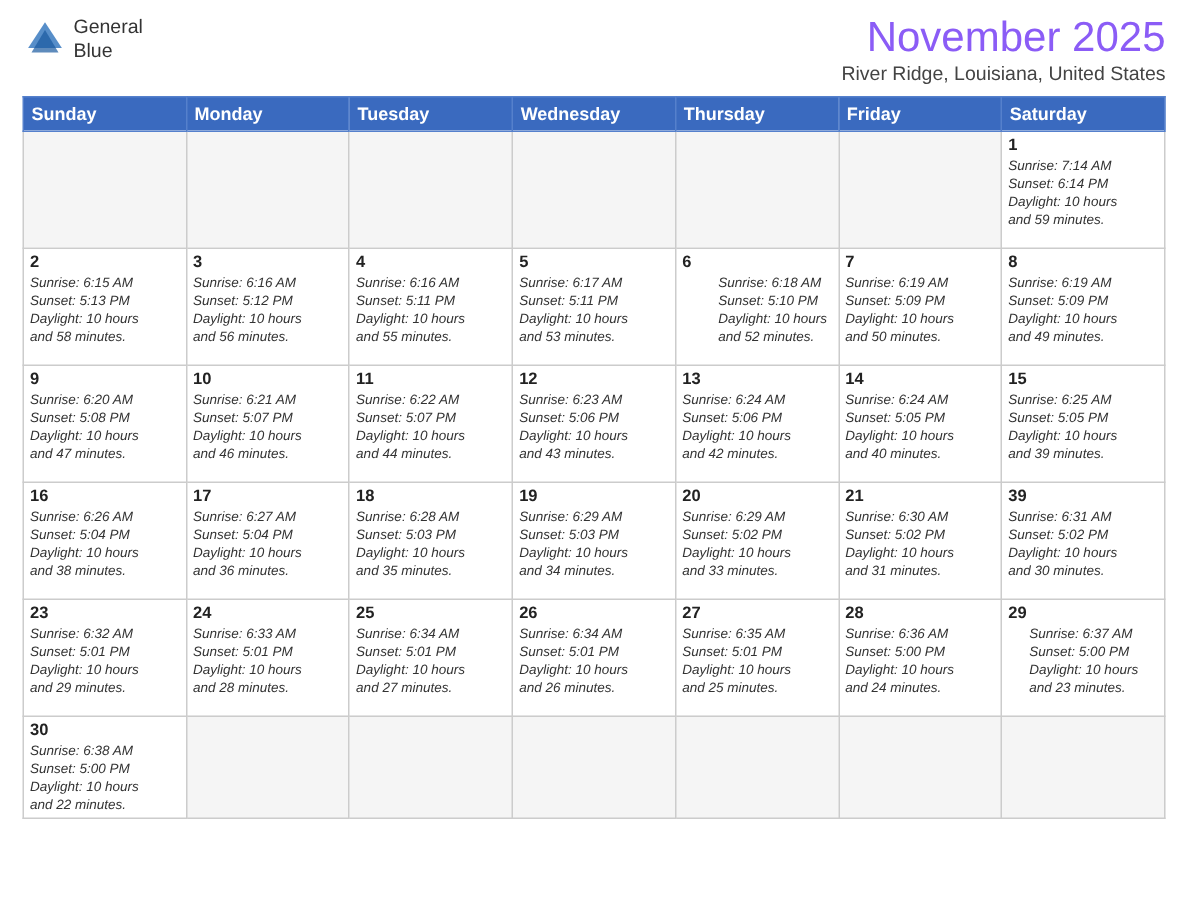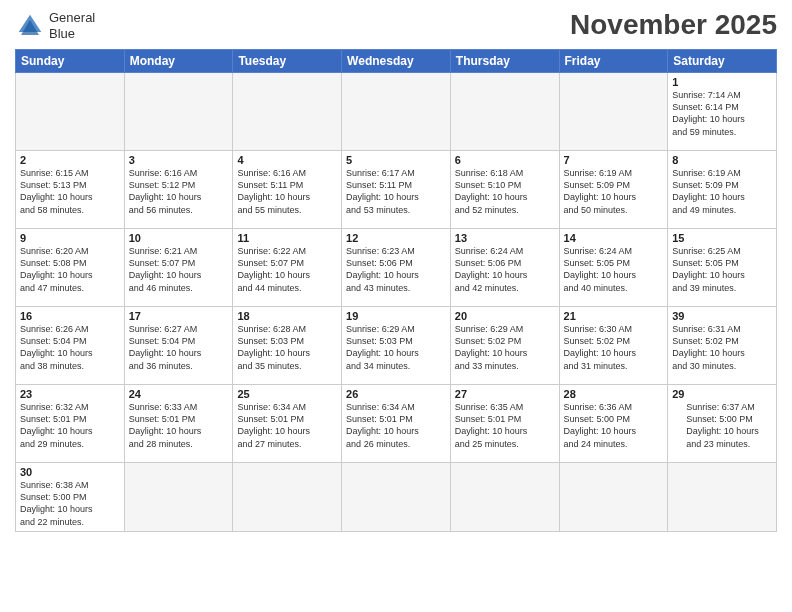--- a/index.html
+++ b/index.html
@@ -38,22 +38,22 @@
     }
     .logo-icon {
       width: 30px;
       height: 30px;
     }
     .title-block {
       text-align: right;
     }
     .month-title {
       font-size: 28px;
-      font-weight: bold;
-      color: #404040;
+      font-weight: normal;
+      color: #8b5cf6;
       line-height: 1.1;
     }
     .location {
       font-size: 13px;
       color: #444;
     }
     .calendar {
       width: 100%;
       border-collapse: collapse;
       border: 1px solid #ccc;
@@ -87,39 +87,41 @@
     .day-num {
       font-size: 11px;
       font-weight: bold;
       color: #222;
       margin-bottom: 1px;
     }
     .day-info {
       font-size: 9px;
       color: #333;
       line-height: 1.35;
+      font-style: italic;
     }
   </style>
 </head>
 <body>
 
 <div class="page">
   <div class="header">
     <div class="logo">
       <svg class="logo-icon" viewBox="0 0 40 40">
         <polygon points="20,5 35,28 5,28" fill="#3a7abf" opacity="0.85"></polygon>
         <polygon points="20,12 32,32 8,32" fill="#1a5aa0" opacity="0.7"></polygon>
       </svg>
       <div class="logo-text">
         <span>General</span>
         <span>Blue</span>
       </div>
     </div>
     <div class="title-block">
       <div class="month-title">November 2025</div>
+      <div class="location">River Ridge, Louisiana, United States</div>
     </div>
   </div>
 
   <table class="calendar">
     <thead>
       <tr>
       <th>Sunday</th>
           <th>Monday</th>
           <th>Tuesday</th>
           <th>Wednesday</th>
@@ -168,21 +170,21 @@
           </td>
           <td>
             <div class="day-num">5</div>
             <div class="day-info" style="white-space: pre-line;">Sunrise: 6:17 AM
 Sunset: 5:11 PM
 Daylight: 10 hours
 and 53 minutes.</div>
           </td>
           <td>
             <div class="day-num">6</div>
-            <div class="day-info" style="white-space: pre-line;">Sunrise: 6:18 AM
+            <div class="day-info" style="white-space: pre-line; margin-left: 24px;">Sunrise: 6:18 AM
 Sunset: 5:10 PM
 Daylight: 10 hours
 and 52 minutes.</div>
           </td>
           <td>
             <div class="day-num">7</div>
             <div class="day-info" style="white-space: pre-line;">Sunrise: 6:19 AM
 Sunset: 5:09 PM
 Daylight: 10 hours
 and 50 minutes.</div>

